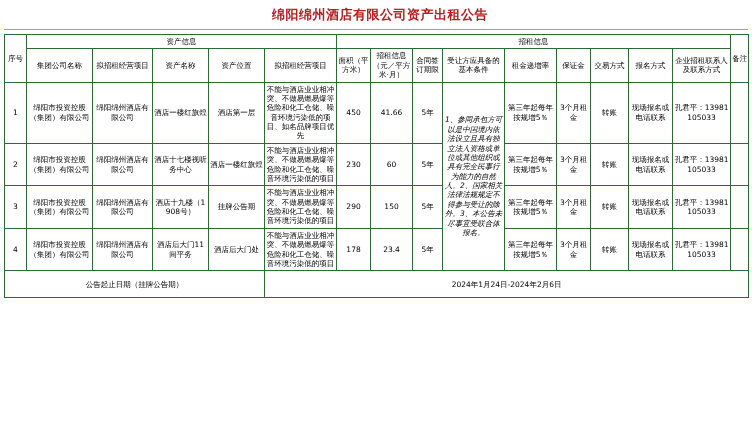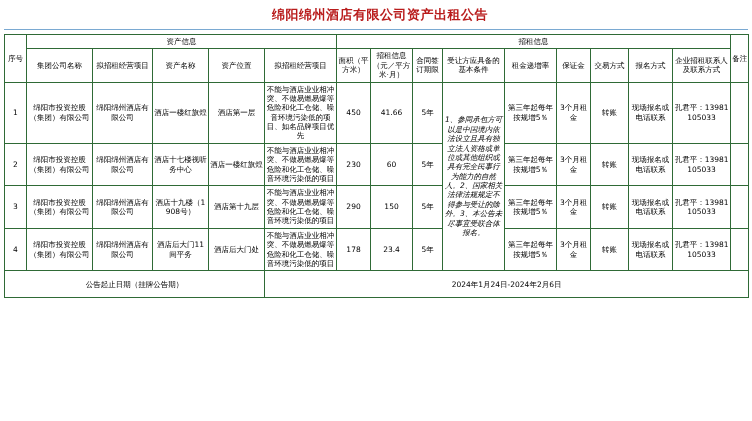--- a/index.html
+++ b/index.html
@@ -167,21 +167,21 @@
         <td>现场报名或电话联系</td>
         <td>孔君平：13981105033</td>
         <td></td>
       </tr>
 
       <tr>
         <td class="seq">3</td>
         <td class="cell-left">绵阳市投资控股（集团）有限公司</td>
         <td class="cell-left">绵阳绵州酒店有限公司</td>
         <td class="cell-left">酒店十九楼（1908号）</td>
-        <td class="cell-left">酒店第十九层</td>
+        <td class="cell-left">挂牌公告期</td>
         <td class="cell-left">不能与酒店业业相冲突、不做易燃易爆等危险和化工仓储、噪音环境污染低的项目</td>
         <td>290</td>
         <td>150</td>
         <td>5年</td>
         <td>第三年起每年按规增5％</td>
         <td>3个月租金</td>
         <td>转账</td>
         <td>现场报名或电话联系</td>
         <td>孔君平：13981105033</td>
         <td></td>

